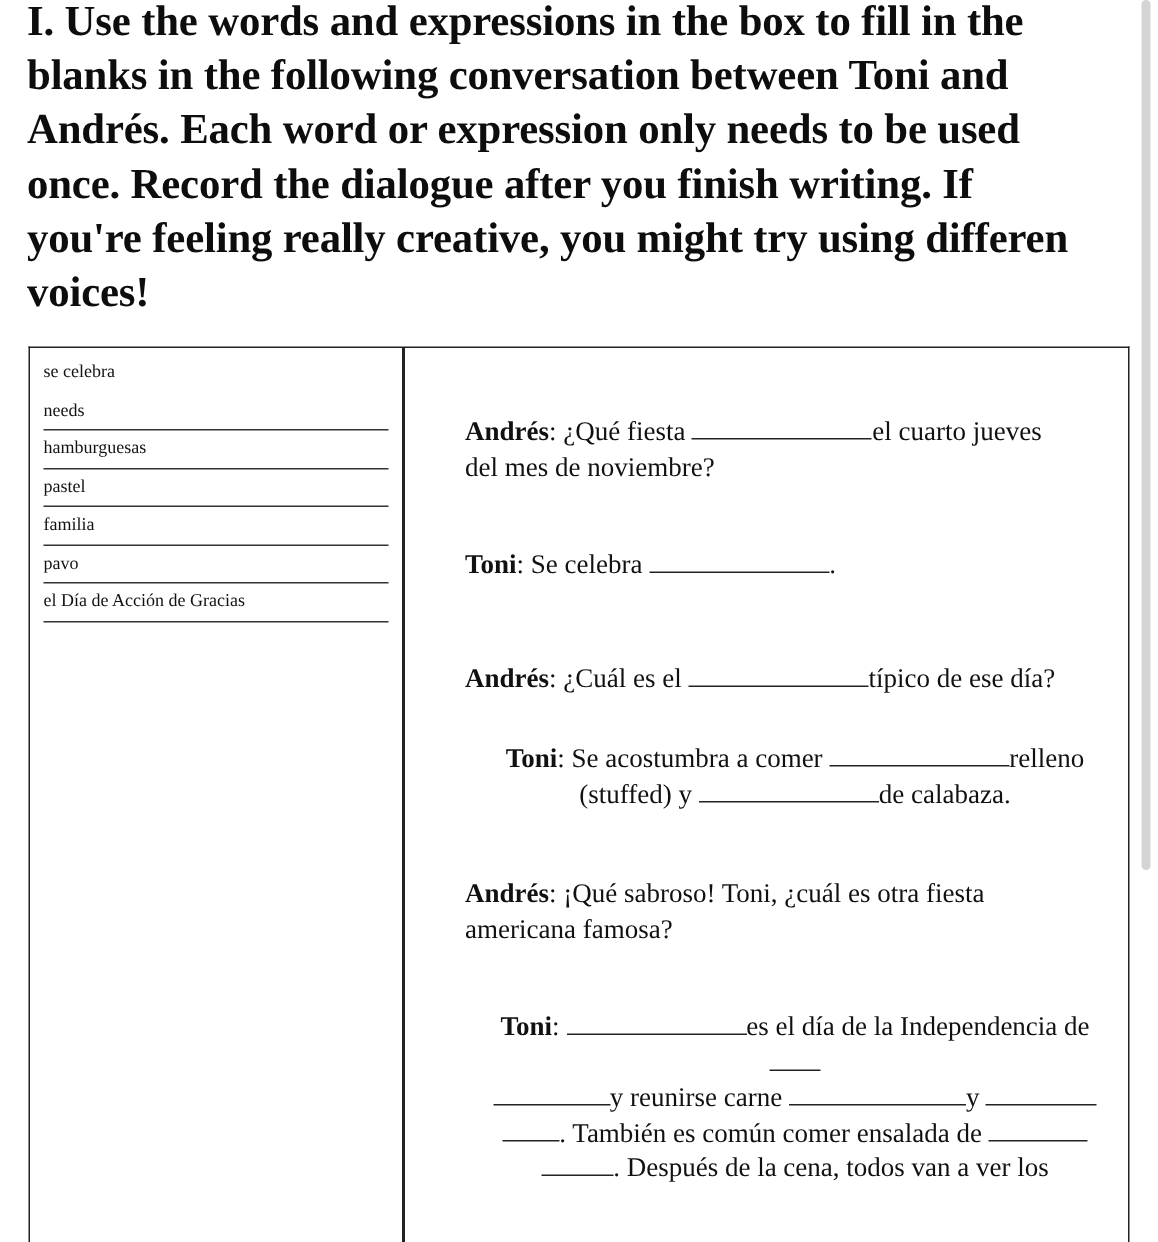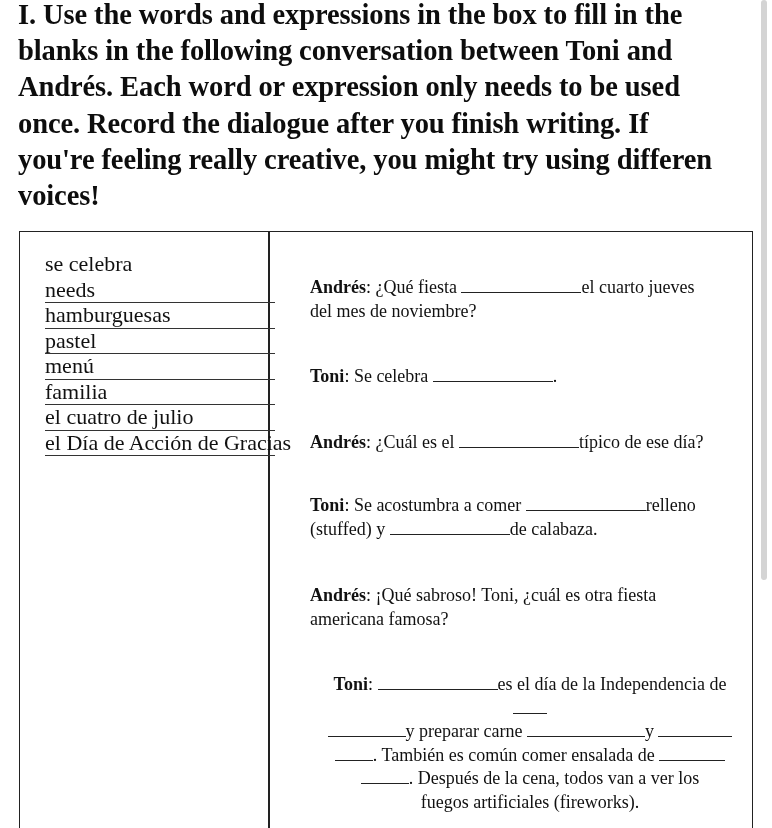--- a/index.html
+++ b/index.html
@@ -60,24 +60,24 @@
     top: 0;
     width: 1.6px;
     height: 100%;
     background: #222;
   }
   .word-list {
     position: absolute;
     left: 9px;
     top: 4px;
     width: 230px;
-    margin: 16px;
+    margin: 0;
     padding: 0;
     list-style: none;
-    font-size: 22px;
+    font-size: 12px;
   }
   .word-item {
     height: 25.5px;
     line-height: 23px;
     box-sizing: border-box;
     white-space: nowrap;
   }
   .word-item.lined {
     border-bottom: 1.8px solid #333;
   }
@@ -118,54 +118,52 @@
 <div class="scrollbar-thumb"></div>
 
 <div class="table">
   <div class="col-divider"></div>
 
   <ul class="word-list">
     <li class="word-item">se celebra</li>
     <li class="word-item lined">needs</li>
     <li class="word-item lined">hamburguesas</li>
     <li class="word-item lined">pastel</li>
-    <li class="word-item lined">menú</li>
     <li class="word-item lined">familia</li>
-    <li class="word-item lined">el cuatro de julio</li>
+    <li class="word-item lined">pavo</li>
     <li class="word-item lined">el Día de Acción de Gracias</li>
   </ul>
 
   <div class="dialogue">
 
     <div class="line" style="top:44px;">
       <span class="speaker">Andrés</span><span>: ¿Qué fiesta </span><span class="blank" style="width:120px;"></span><span>el cuarto jueves</span><br>
       <span>del mes de noviembre?</span>
     </div>
 
     <div class="line" style="top:133px;">
       <span class="speaker">Toni</span><span>: Se celebra </span><span class="blank" style="width:120px;"></span><span>.</span>
     </div>
 
-    <div class="line" style="top:199px;">
+    <div class="line" style="top:209px;">
       <span class="speaker">Andrés</span><span>: ¿Cuál es el </span><span class="blank" style="width:120px;"></span><span>típico de ese día?</span>
     </div>
 
-    <div class="line" style="top:262px;">
+    <div class="line" style="top:262px;text-align:center;">
       <span class="speaker">Toni</span><span>: Se acostumbra a comer </span><span class="blank" style="width:120px;"></span><span>relleno</span><br>
       <span>(stuffed) y </span><span class="blank" style="width:120px;"></span><span>de calabaza.</span>
     </div>
 
     <div class="line" style="top:352px;">
       <span class="speaker">Andrés</span><span>: ¡Qué sabroso! Toni, ¿cuál es otra fiesta</span><br>
       <span>americana famosa?</span>
     </div>
 
     <div class="line" style="top:441px;text-align:center;">
       <span class="speaker">Toni</span><span>: </span><span class="blank" style="width:120px;"></span><span>es el día de la Independencia de</span><br>
       <span class="blank" style="width:34px;"></span><br>
-      <span class="blank" style="width:78px;"></span><span>y preparar carne </span><span class="blank" style="width:118px;"></span><span>y </span><span class="blank" style="width:74px;"></span><br>
+      <span class="blank" style="width:78px;"></span><span>y reunirse carne </span><span class="blank" style="width:118px;"></span><span>y </span><span class="blank" style="width:74px;"></span><br>
       <span class="blank" style="width:38px;"></span><span>. También es común comer ensalada de </span><span class="blank" style="width:66px;"></span><br>
       <span class="blank" style="width:48px;"></span><span>. Después de la cena, todos van a ver los</span><br>
-      <span>fuegos artificiales (fireworks).</span>
     </div>
 
   </div>
 </div>
 
 </body></html>

